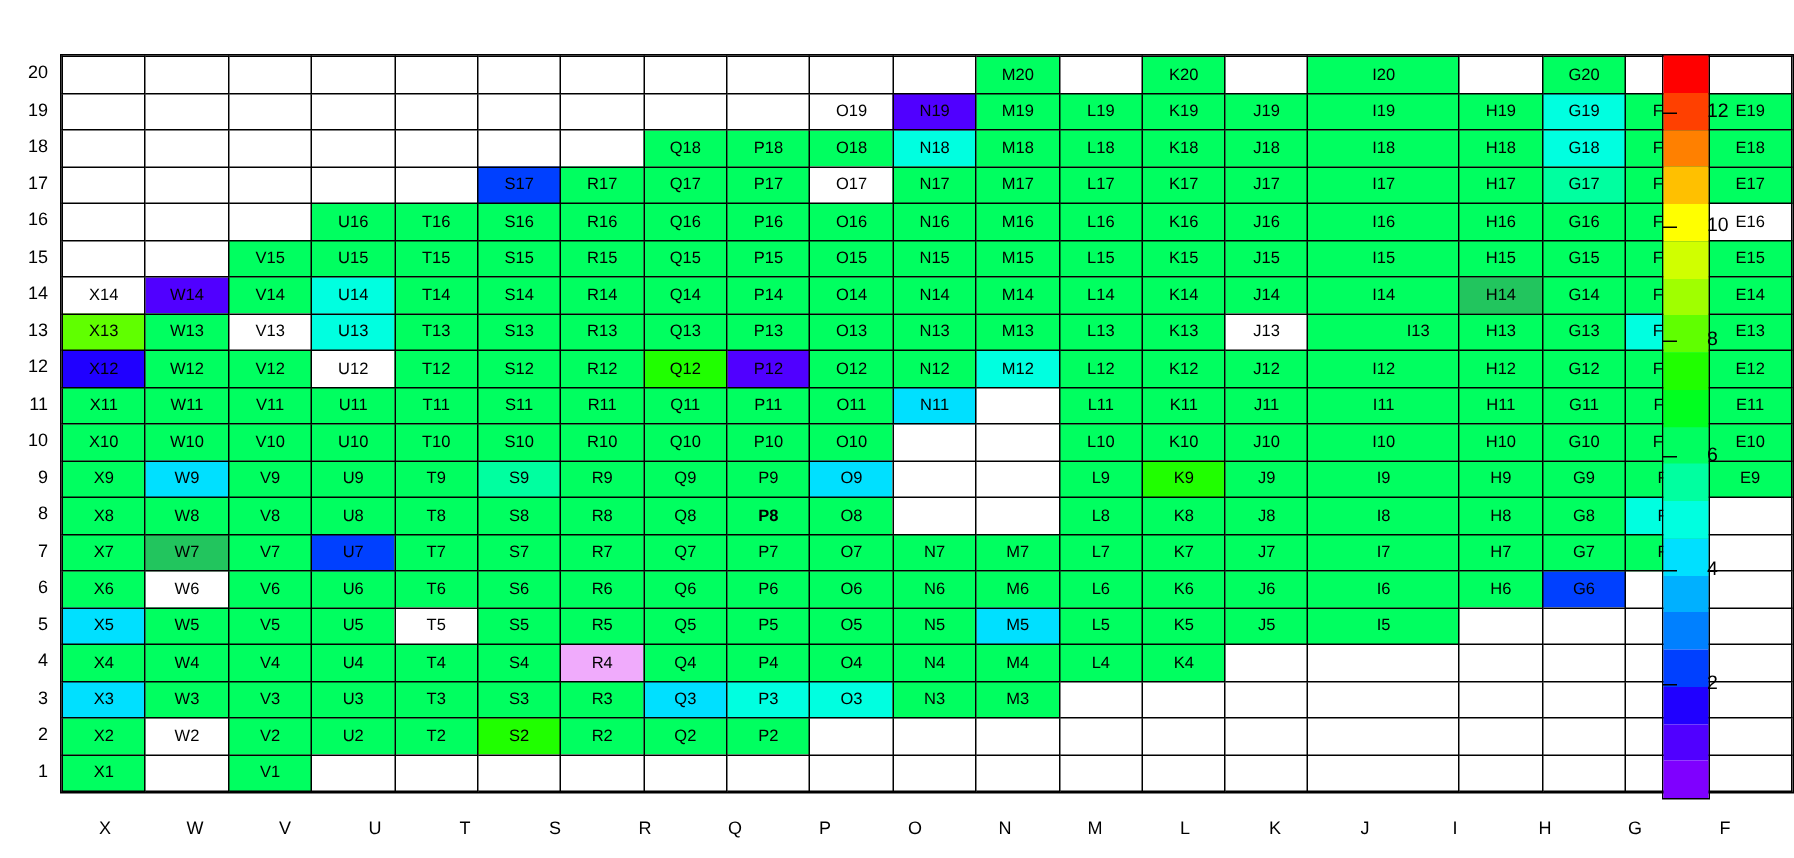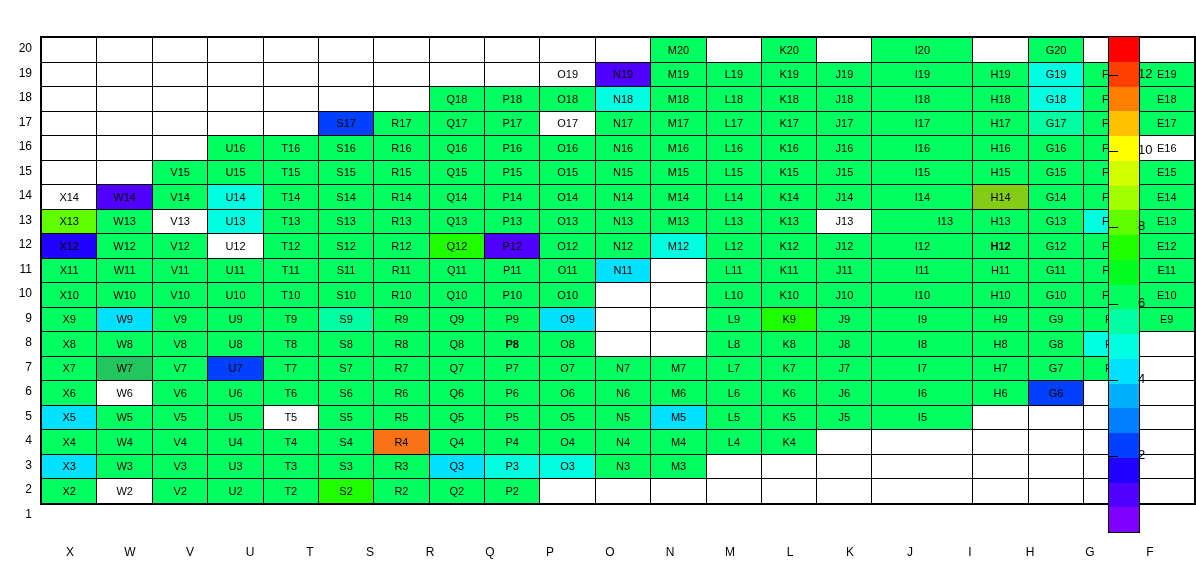--- a/index.html
+++ b/index.html
@@ -206,21 +206,21 @@
             <td style="background: rgb(0, 255, 96);">R14</td>
             <td style="background: rgb(0, 255, 96);">Q14</td>
             <td style="background: rgb(0, 255, 96);">P14</td>
             <td style="background: rgb(0, 255, 96);">O14</td>
             <td style="background: rgb(0, 255, 96);">N14</td>
             <td style="background: rgb(0, 255, 96);">M14</td>
             <td style="background: rgb(0, 255, 96);">L14</td>
             <td style="background: rgb(0, 255, 96);">K14</td>
             <td style="background: rgb(0, 255, 96);">J14</td>
             <td style="background: rgb(0, 255, 96);">I14</td>
-            <td style="background: #84cc16;">H14</td>
+            <td style="background: #22c55e;">H14</td>
             <td style="background: rgb(0, 255, 96);">G14</td>
             <td style="background: rgb(0, 255, 96);">F14</td>
             <td style="background: rgb(0, 255, 96);">E14</td>
           </tr>
           <tr>
             <td style="background: rgb(96, 255, 0);">X13</td>
             <td style="background: rgb(0, 255, 96);">W13</td>
             <td style="background: rgb(255, 255, 255);">V13</td>
             <td style="background: rgb(0, 255, 224);">U13</td>
             <td style="background: rgb(0, 255, 96);">T13</td>
@@ -250,21 +250,21 @@
             <td style="background: rgb(0, 255, 96);">R12</td>
             <td style="background: rgb(32, 255, 0);">Q12</td>
             <td style="background: rgb(80, 0, 255);">P12</td>
             <td style="background: rgb(0, 255, 96);">O12</td>
             <td style="background: rgb(0, 255, 96);">N12</td>
             <td style="background: rgb(0, 255, 224);">M12</td>
             <td style="background: rgb(0, 255, 96);">L12</td>
             <td style="background: rgb(0, 255, 96);">K12</td>
             <td style="background: rgb(0, 255, 96);">J12</td>
             <td style="background: rgb(0, 255, 96);">I12</td>
-            <td style="background: rgb(0, 255, 96); font-weight: bold;">H12</td>
+            <td style="background: rgb(0, 255, 96);">H12</td>
             <td style="background: rgb(0, 255, 96);">G12</td>
             <td style="background: rgb(0, 255, 96);">F12</td>
             <td style="background: rgb(0, 255, 96);">E12</td>
           </tr>
           <tr>
             <td style="background: rgb(0, 255, 96);">X11</td>
             <td style="background: rgb(0, 255, 96);">W11</td>
             <td style="background: rgb(0, 255, 96);">V11</td>
             <td style="background: rgb(0, 255, 96);">U11</td>
             <td style="background: rgb(0, 255, 96);">T11</td>
@@ -416,21 +416,21 @@
             <td style="background: rgb(255, 255, 255);"></td>
             <td style="background: rgb(255, 255, 255);"></td>
           </tr>
           <tr>
             <td style="background: rgb(0, 255, 96); margin-left: 12px;">X4</td>
             <td style="background: rgb(0, 255, 96);">W4</td>
             <td style="background: rgb(0, 255, 96);">V4</td>
             <td style="background: rgb(0, 255, 96);">U4</td>
             <td style="background: rgb(0, 255, 96);">T4</td>
             <td style="background: rgb(0, 255, 96);">S4</td>
-            <td style="background: #f97316;">R4</td>
+            <td style="background: #f0abfc;">R4</td>
             <td style="background: rgb(0, 255, 96);">Q4</td>
             <td style="background: rgb(0, 255, 96);">P4</td>
             <td style="background: rgb(0, 255, 96);">O4</td>
             <td style="background: rgb(0, 255, 96);">N4</td>
             <td style="background: rgb(0, 255, 96);">M4</td>
             <td style="background: rgb(0, 255, 96);">L4</td>
             <td style="background: rgb(0, 255, 96);">K4</td>
             <td style="background: rgb(255, 255, 255);"></td>
             <td style="background: rgb(255, 255, 255);"></td>
             <td style="background: rgb(255, 255, 255);"></td>
@@ -463,20 +463,42 @@
           <tr>
             <td style="background: rgb(0, 255, 96);">X2</td>
             <td style="background: rgb(255, 255, 255);">W2</td>
             <td style="background: rgb(0, 255, 96);">V2</td>
             <td style="background: rgb(0, 255, 96);">U2</td>
             <td style="background: rgb(0, 255, 96);">T2</td>
             <td style="background: rgb(32, 255, 0);">S2</td>
             <td style="background: rgb(0, 255, 96);">R2</td>
             <td style="background: rgb(0, 255, 96);">Q2</td>
             <td style="background: rgb(0, 255, 96);">P2</td>
+            <td style="background: rgb(255, 255, 255);"></td>
+            <td style="background: rgb(255, 255, 255);"></td>
+            <td style="background: rgb(255, 255, 255);"></td>
+            <td style="background: rgb(255, 255, 255);"></td>
+            <td style="background: rgb(255, 255, 255);"></td>
+            <td style="background: rgb(255, 255, 255);"></td>
+            <td style="background: rgb(255, 255, 255);"></td>
+            <td style="background: rgb(255, 255, 255);"></td>
+            <td style="background: rgb(255, 255, 255);"></td>
+            <td style="background: rgb(255, 255, 255);"></td>
+            <td style="background: rgb(255, 255, 255);"></td>
+          </tr>
+          <tr>
+            <td style="background: rgb(0, 255, 96);">X1</td>
+            <td style="background: rgb(255, 255, 255);"></td>
+            <td style="background: rgb(0, 255, 96);">V1</td>
+            <td style="background: rgb(255, 255, 255);"></td>
+            <td style="background: rgb(255, 255, 255);"></td>
+            <td style="background: rgb(255, 255, 255);"></td>
+            <td style="background: rgb(255, 255, 255);"></td>
+            <td style="background: rgb(255, 255, 255);"></td>
+            <td style="background: rgb(255, 255, 255);"></td>
             <td style="background: rgb(255, 255, 255);"></td>
             <td style="background: rgb(255, 255, 255);"></td>
             <td style="background: rgb(255, 255, 255);"></td>
             <td style="background: rgb(255, 255, 255);"></td>
             <td style="background: rgb(255, 255, 255);"></td>
             <td style="background: rgb(255, 255, 255);"></td>
             <td style="background: rgb(255, 255, 255);"></td>
             <td style="background: rgb(255, 255, 255);"></td>
             <td style="background: rgb(255, 255, 255);"></td>
             <td style="background: rgb(255, 255, 255);"></td>

